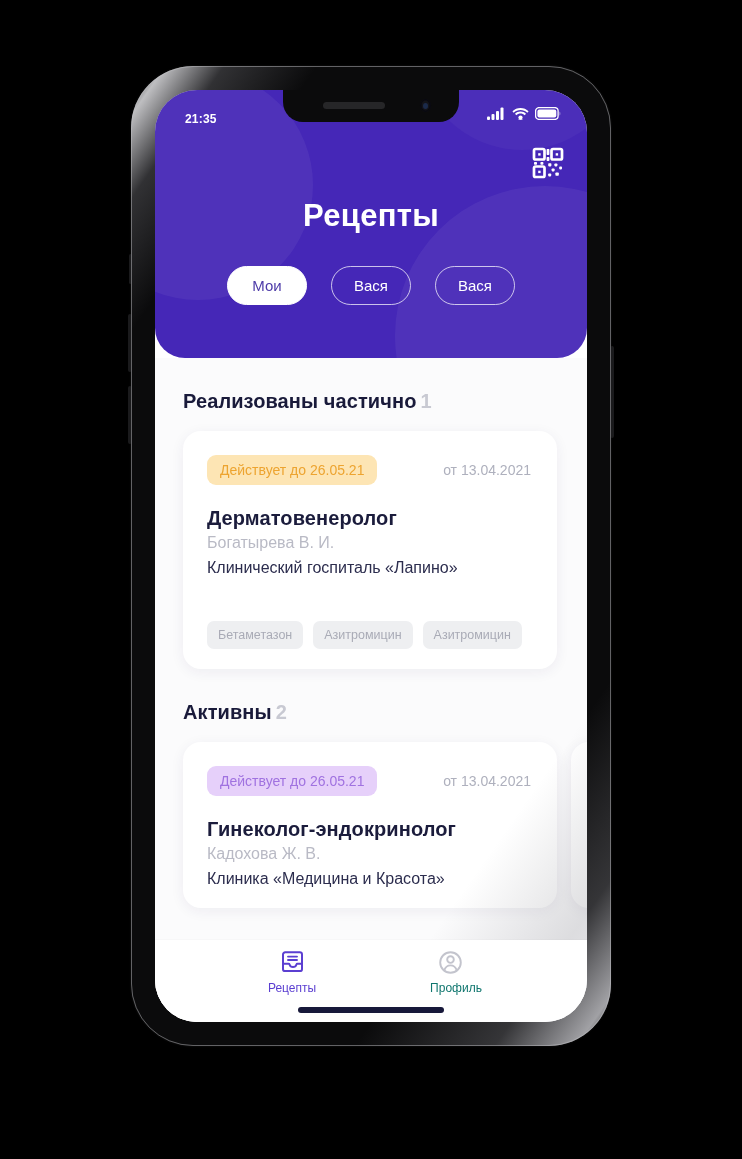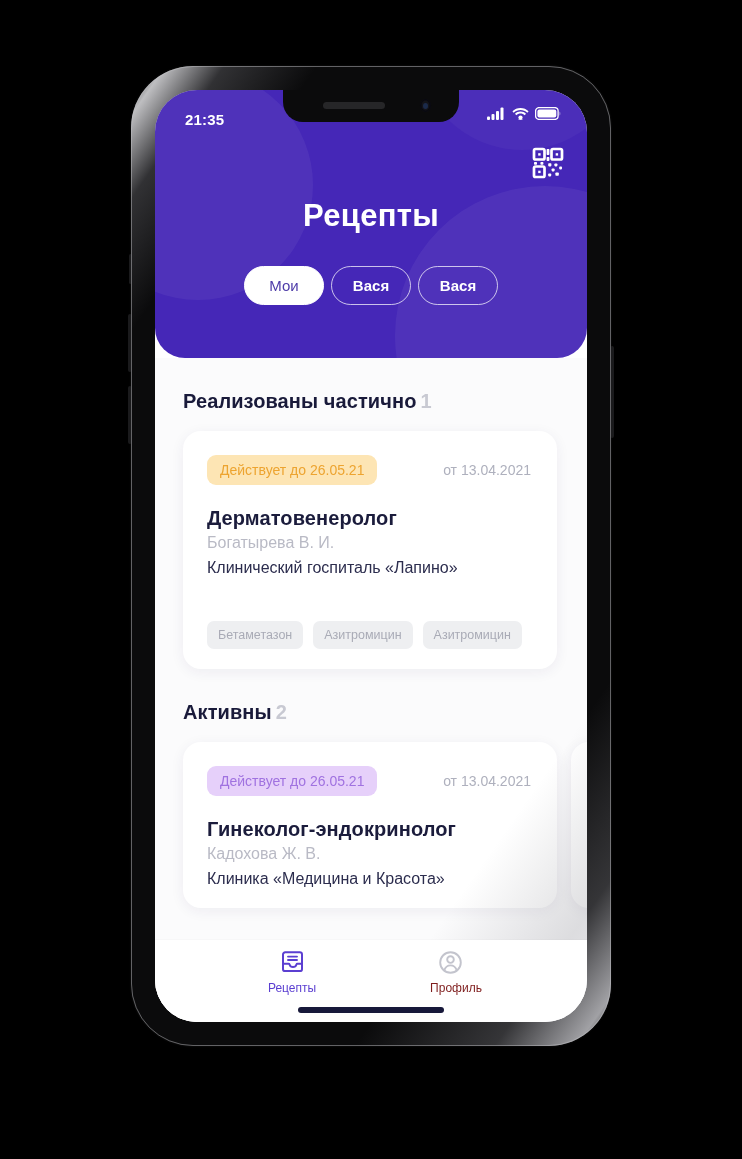--- a/index.html
+++ b/index.html
@@ -148,21 +148,21 @@
     width: 432px;
     height: 44px;
     z-index: 20;
     display: flex;
     align-items: center;
     justify-content: space-between;
     padding: 0 26px 0 30px;
   }
   #status-time {
     color: #ffffff;
-    font-size: 15px;
+    font-size: 12px;
     font-weight: bold;
     letter-spacing: 0.2px;
     margin-top: 14px;
   }
   #status-icons {
     display: flex;
     align-items: center;
     gap: 6px;
     margin-top: 2px;
   }
@@ -193,35 +193,34 @@
   }
 
   
   #chips-row {
     position: absolute;
     left: 0;
     top: 176px;
     width: 432px;
     display: flex;
     justify-content: center;
-    gap: 7px;
+    gap: 24px;
     z-index: 20;
   }
   .chip {
     min-width: 80px;
     height: 39px;
     border-radius: 20px;
     display: flex;
     align-items: center;
     justify-content: center;
     font-size: 15px;
     padding: 0 20px;
     cursor: pointer;
     white-space: nowrap;
-    font-weight: bold;
   }
   .chip.active {
     background: #ffffff;
     color: #4d3ba8;
     border: 1.5px solid #ffffff;
     font-weight: normal;
   }
   .chip.inactive {
     background: transparent;
     color: #ffffff;
@@ -349,21 +348,21 @@
   .tab-item {
     width: 86px;
     display: flex;
     flex-direction: column;
     align-items: center;
     gap: 5px;
     cursor: pointer;
   }
   .tab-label { font-size: 12px; }
   .tab-item.active .tab-label { color: #5b3fd1; }
-  .tab-item.inactive .tab-label { color: #7f1d1d; margin-left: 12px; }
+  .tab-item.inactive .tab-label { color: #0f766e; margin-left: 12px; }
 
   #home-indicator {
     position: absolute;
     left: 50%;
     transform: translateX(-50%);
     bottom: 9px;
     width: 146px;
     height: 6px;
     border-radius: 4px;
     background: #17183a;

